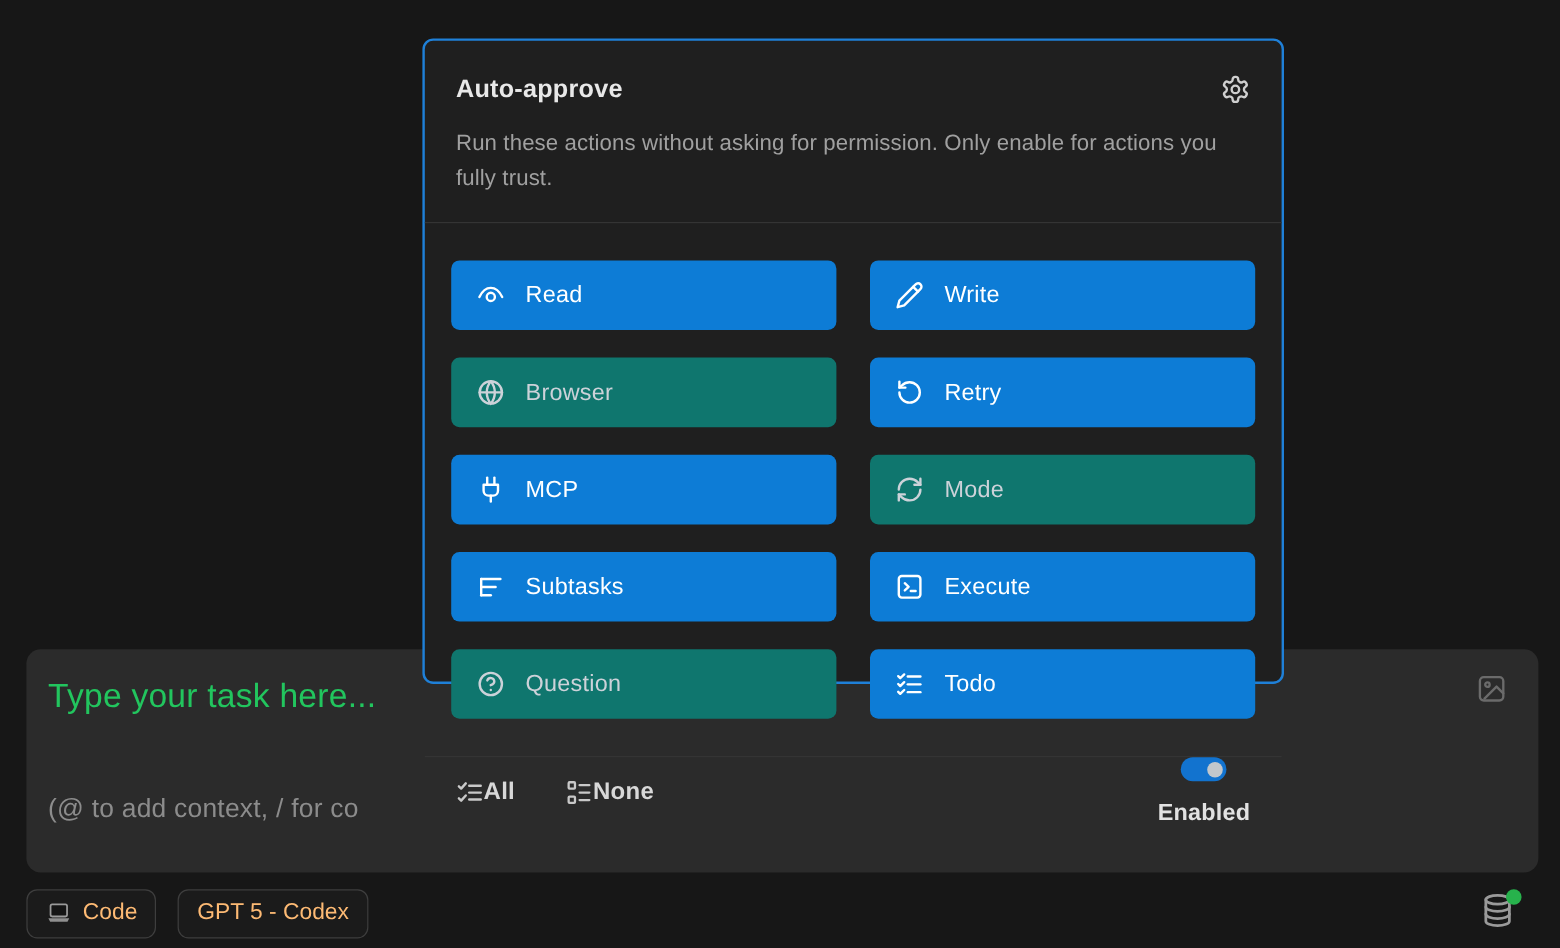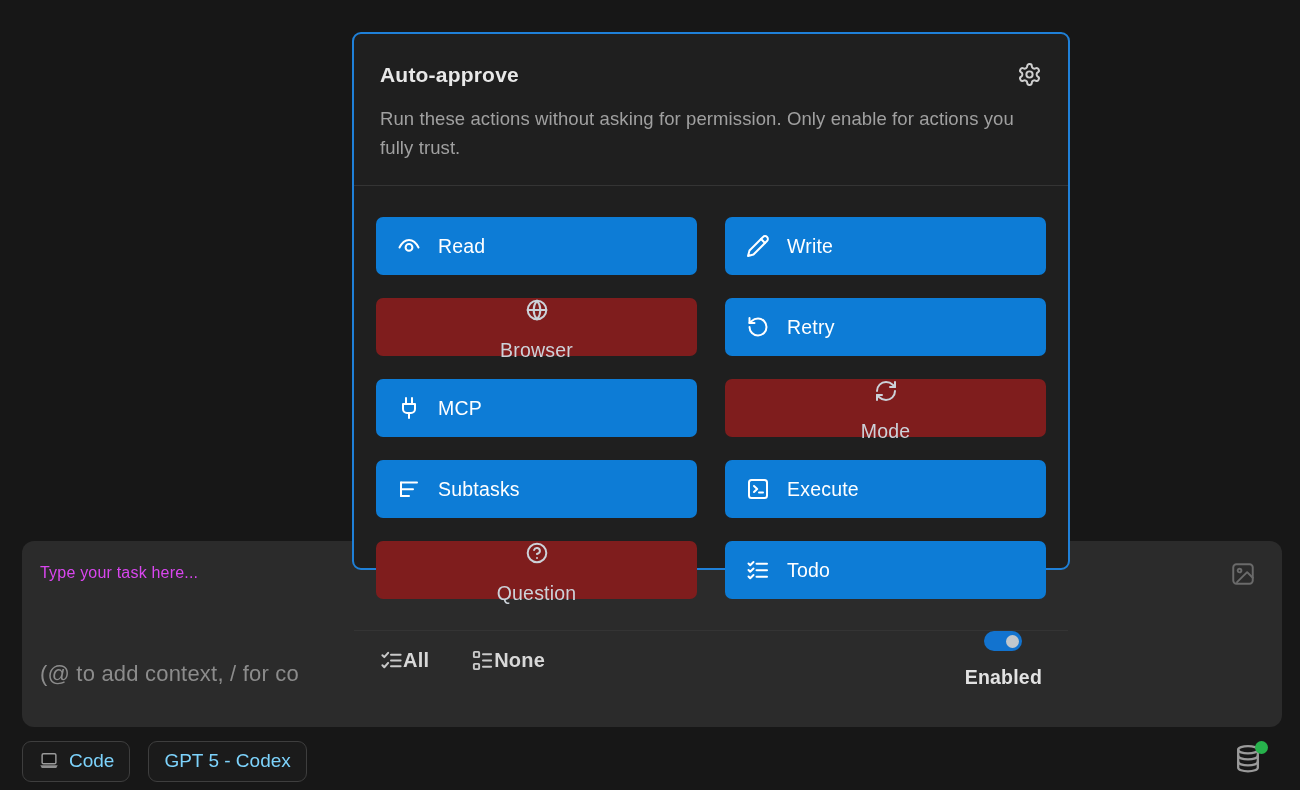--- a/index.html
+++ b/index.html
@@ -11,41 +11,41 @@
     color: #e6e6e6;
   }
 
   
   .composer {
     position: absolute; left: 22px; top: 541px; width: 1260px; height: 186px;
     background: #2b2b2b; border-radius: 12px;
   }
   .composer .placeholder {
     position: absolute; left: 18px; top: 23px;
-    font-size: 16px; color: #d946ef; letter-spacing: 0.2px;
+    font-size: 28px; color: #22c55e; letter-spacing: 0.2px;
   }
   .composer .hint {
     position: absolute; left: 18px; top: 120px;
     font-size: 22px; color: #8c8c8c; letter-spacing: 0.2px; white-space: nowrap;
   }
   .composer .img-btn {
     position: absolute; right: 26px; top: 20px; width: 26px; height: 26px; color: #6b6b6b;
   }
   .composer .img-btn svg { width: 100%; height: 100%; }
 
   
   .statusbar {
     position: absolute; left: 0; top: 740px; width: 100%; height: 42px;
     display: flex; align-items: center; padding: 0 22px; gap: 18px;
   }
   .pill {
     display: inline-flex; align-items: center; gap: 9px;
     height: 41px; padding: 0 15px;
     border: 1.5px solid #3e3e3e; border-radius: 9px;
-    background: #1b1b1b; color: #7dd3fc; font-size: 19px;
+    background: #1b1b1b; color: #fdba74; font-size: 19px;
     cursor: pointer; white-space: nowrap;
   }
   .pill svg { width: 22px; height: 22px; flex: 0 0 auto; }
   .db-wrap {
     position: absolute; right: 36px; top: 744px; width: 30px; height: 32px; cursor: pointer;
   }
   .db-wrap svg { width: 28px; height: 30px; color: #9a9a9a; }
   .db-dot {
     position: absolute; right: -4px; top: -3px; width: 13px; height: 13px;
     border-radius: 50%; background: #27b24c;
@@ -72,21 +72,21 @@
     padding: 31px 22px; flex: 0 0 auto;
     display: grid; grid-template-columns: 1fr 1fr; gap: 23px 28px;
   }
   .action-btn {
     height: 58px; border: none; border-radius: 7px;
     display: flex; align-items: center; gap: 17px; padding: 0 21px;
     font-size: 19.5px; cursor: pointer; text-align: left;
     font-family: "Liberation Sans", "DejaVu Sans", sans-serif; letter-spacing: 0.2px;
   }
   .action-btn.on { background: #0d7cd6; color: #ffffff; }
-  .action-btn.off { background: #7f1d1d; color: #ccd2d9; flex-direction: column; }
+  .action-btn.off { background: #0f766e; color: #ccd2d9; }
   .action-btn .icon { width: 24px; height: 24px; flex: 0 0 auto; display: inline-flex; }
   .action-btn .icon svg { width: 100%; height: 100%; }
 
   .modal-footer {
     flex: 1; display: flex; align-items: center; padding: 0 26px;
   }
   .quick-group { display: flex; align-items: center; gap: 42px; }
   .quick-btn {
     display: inline-flex; align-items: center; 
     color: #d8d8d8; font-size: 20px; font-weight: 700; cursor: pointer; letter-spacing: 0.2px;

